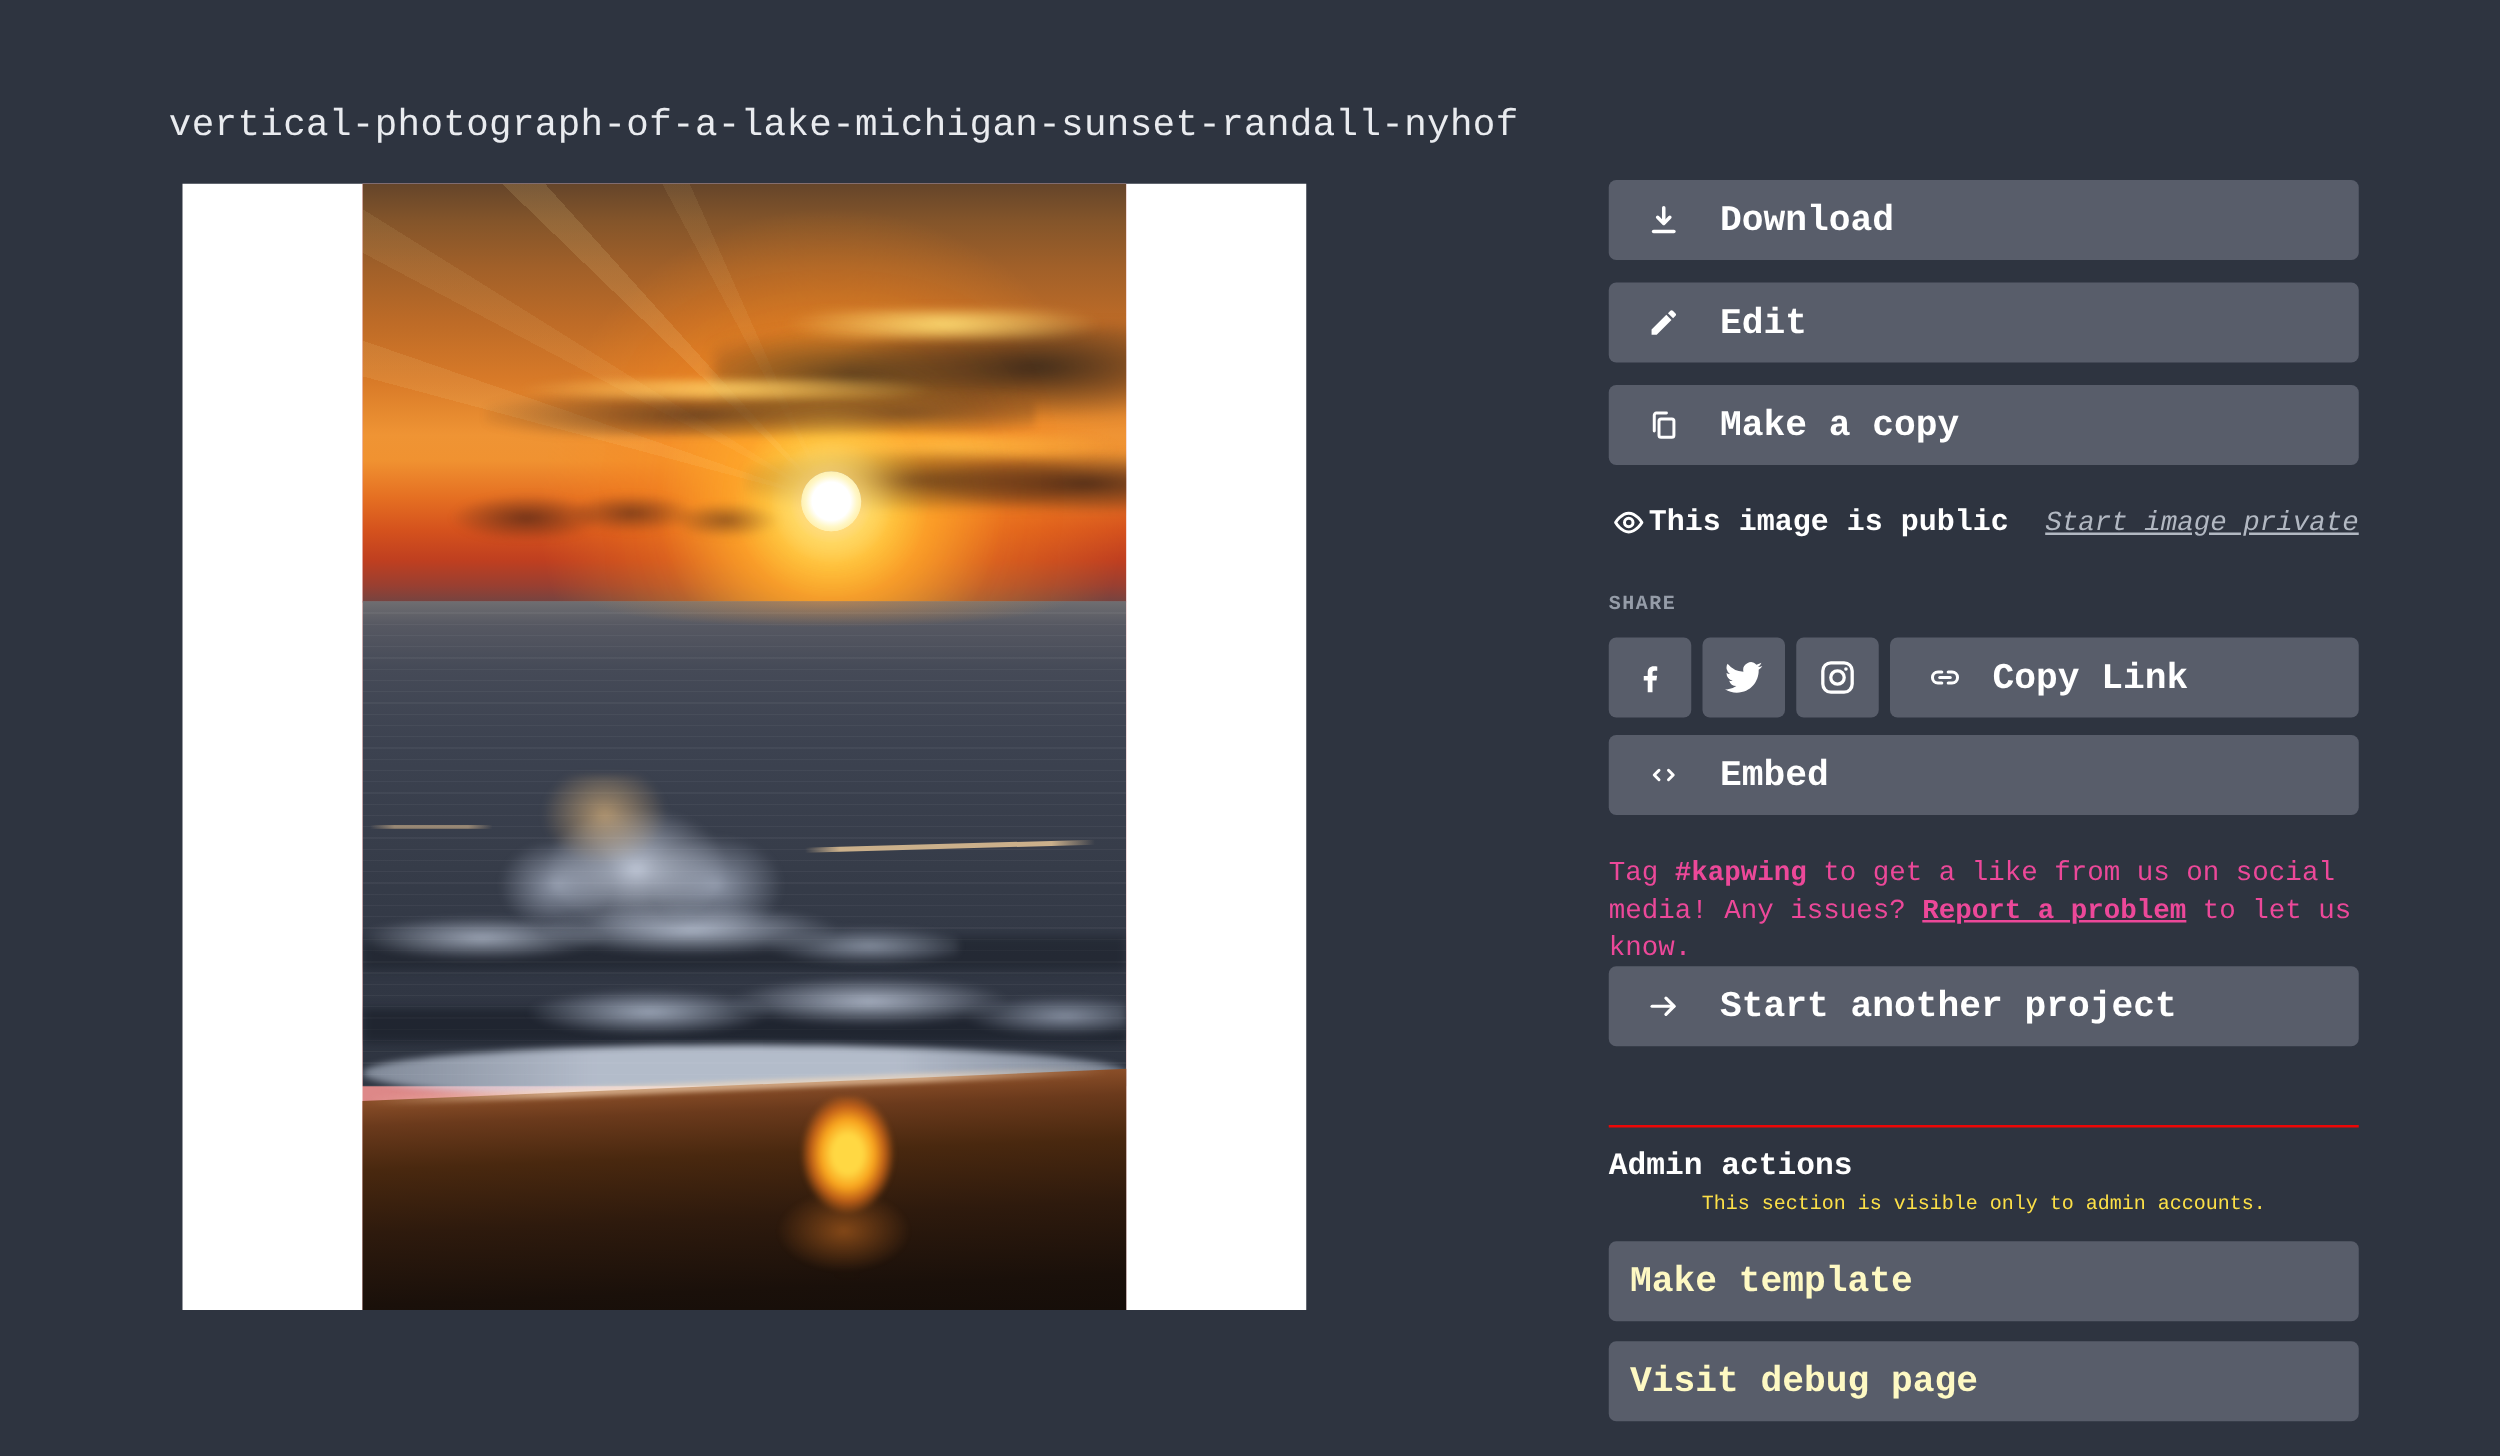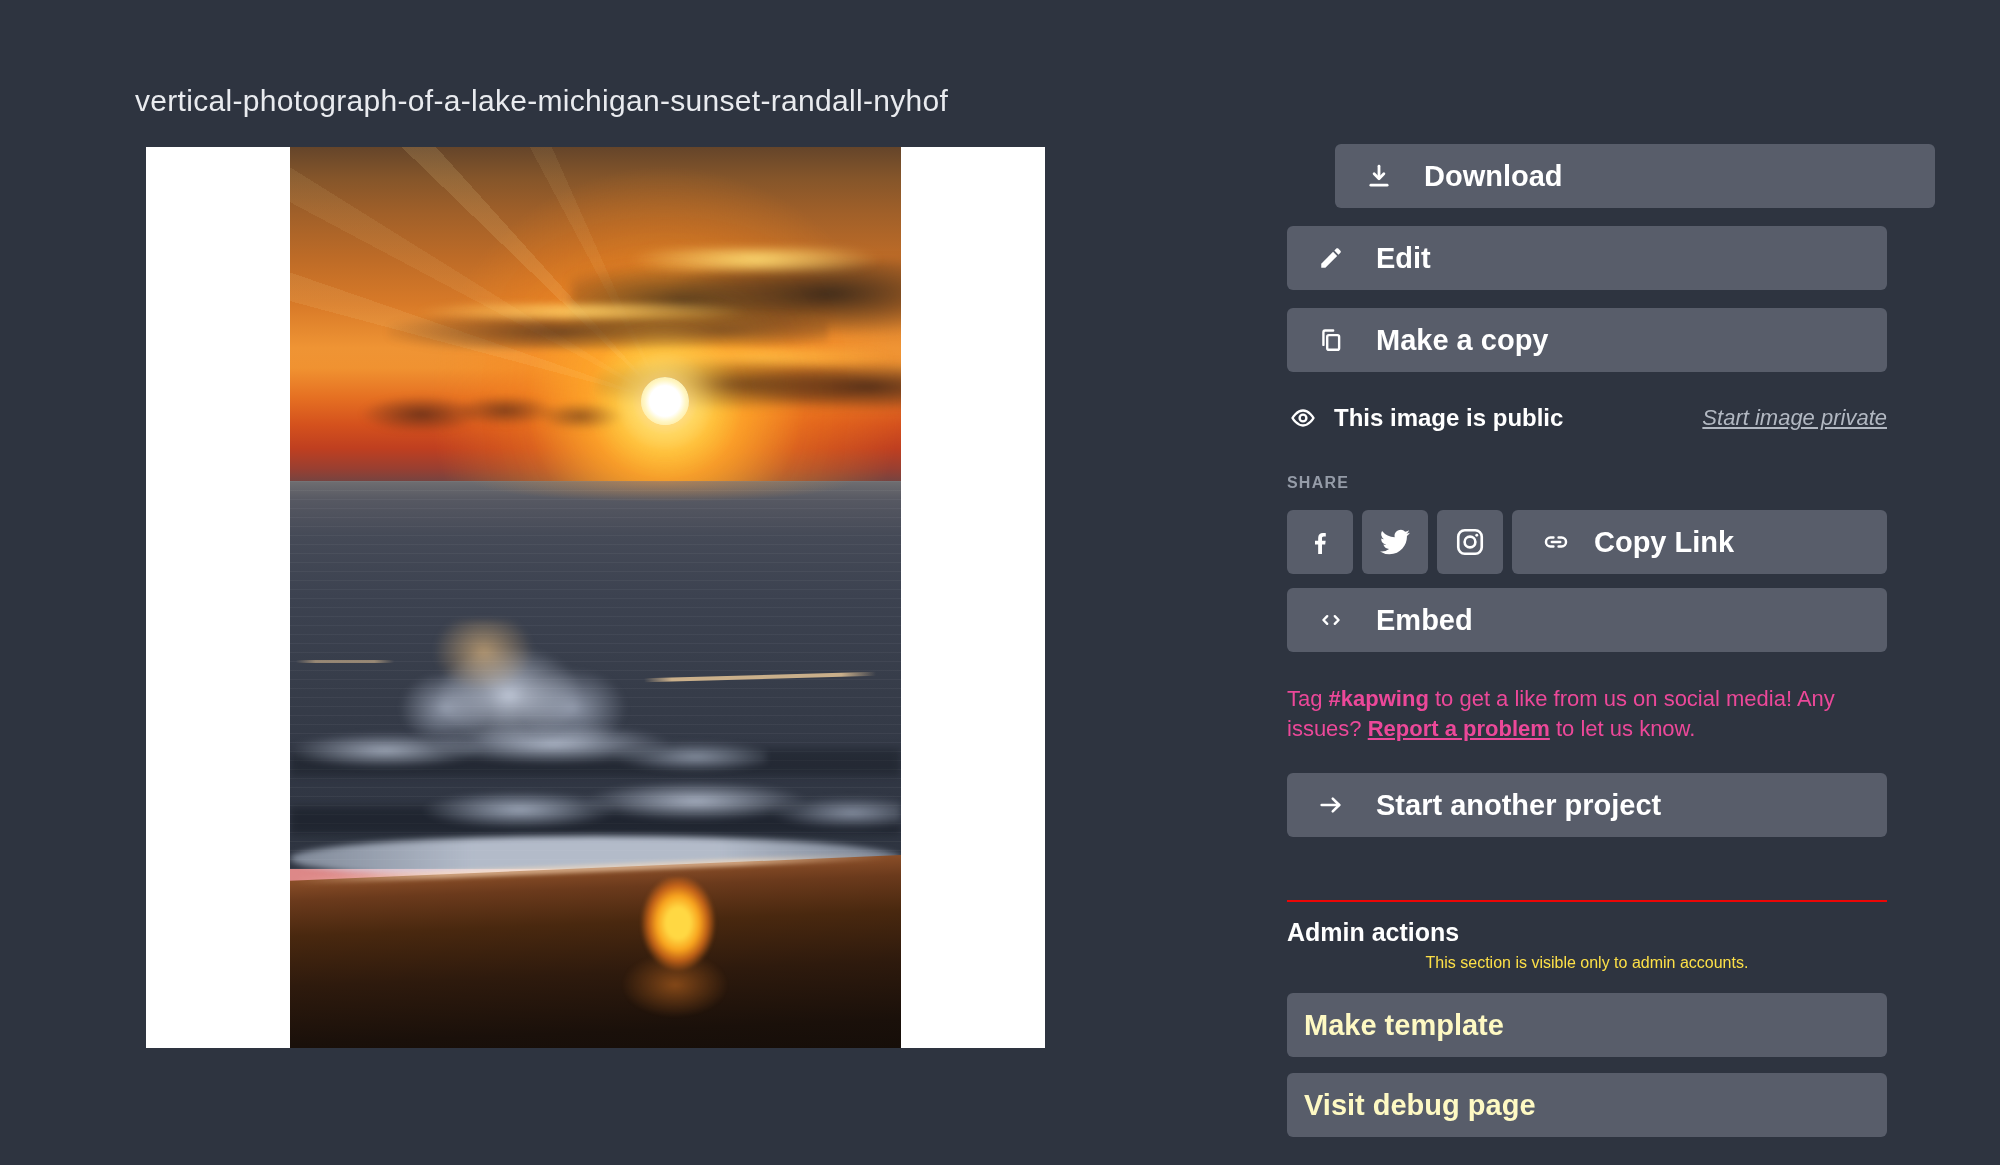--- a/index.html
+++ b/index.html
@@ -1,17 +1,17 @@
 <!DOCTYPE html>
 <html><head>
 <meta charset="utf-8">
 <style>
   html,body{margin:0;padding:0;}
   body{font-family:"Liberation Sans","DejaVu Sans",sans-serif;background:#2e3440;}
-  .screen{position:relative;width:2000px;height:1165px;background:#2e3440;overflow:hidden;}
+  .screen{position:relative;width:2000px;height:1165px;background:#2e3440;overflow:hidden;font-family:Liberation Mono, monospace;}
 
   .page-title{position:absolute;left:135px;top:84px;font-size:30px;font-weight:400;color:#e9ebef;letter-spacing:.3px;}
 
   
   .card{position:absolute;left:146px;top:147px;width:899px;height:901px;background:#ffffff;}
   .photo{position:absolute;left:144px;top:0;width:611px;height:901px;overflow:hidden;background:#d88;}
   .photo *{position:absolute;}
   .ph-sky{left:0;top:0;width:100%;height:37.2%;
     background:
       radial-gradient(circle at 61.4% 76%, #fffdf0 0px, #fffdf0 20px, #ffe768 33px, #ffc433 50px, rgba(255,165,40,.9) 78px, rgba(252,140,30,.42) 140px, rgba(250,130,28,0) 235px),
@@ -79,26 +79,26 @@
       radial-gradient(ellipse 45% 30% at 50% 75%, rgba(222,120,35,.5), rgba(222,120,35,0) 75%);}
   .ph-vignette{left:0;top:0;width:100%;height:100%;
     background:radial-gradient(ellipse 120% 100% at 50% 40%, rgba(0,0,0,0) 70%, rgba(20,10,5,.22) 100%);}
 
   
   .panel{position:absolute;left:1287px;top:144px;width:600px;height:1000px;}
   .panel>*{position:absolute;left:0;width:600px;box-sizing:border-box;}
   .btn{height:64px;background:#585d6a;border-radius:6px;display:flex;align-items:center;
        padding-left:30px;color:#ffffff;font-size:29px;font-weight:600;cursor:pointer;}
   .btn .ic{display:flex;align-items:center;justify-content:center;width:28px;margin-right:31px;}
-  .btn-download{top:0;margin-left:48px;}
+  .btn-download{top:0;}
   .btn-edit{top:82px;}
   .btn-copy{top:164px;}
 
   .vis-row{top:254px;height:40px;display:flex;align-items:center;justify-content:space-between;}
-  .vis-left{display:flex;align-items:center;gap:15px;color:#ffffff;font-size:24px;font-weight:700;}
+  .vis-left{display:flex;align-items:center;color:#ffffff;font-size:24px;font-weight:700;}
   .vis-link{color:#b2b8c2;font-size:22px;font-style:italic;text-decoration:underline;cursor:pointer;}
 
   .share-label{top:330px;color:#959ca8;font-size:16px;font-weight:700;letter-spacing:1.2px;}
   .social-row{top:366px;height:64px;display:flex;gap:9px;}
   .sq{width:66px;height:64px;background:#585d6a;border-radius:6px;display:flex;align-items:center;justify-content:center;cursor:pointer;flex:0 0 auto;}
   .btn-copylink{position:relative;flex:1;height:64px;background:#585d6a;border-radius:6px;display:flex;align-items:center;padding-left:30px;color:#fff;font-size:29px;font-weight:600;cursor:pointer;}
   .btn-copylink .ic{display:flex;align-items:center;justify-content:center;width:28px;margin-right:24px;}
   .btn-embed{top:444px;}
 
   .note{top:540px;color:#ec4899;font-size:22px;line-height:30px;font-weight:400;}

